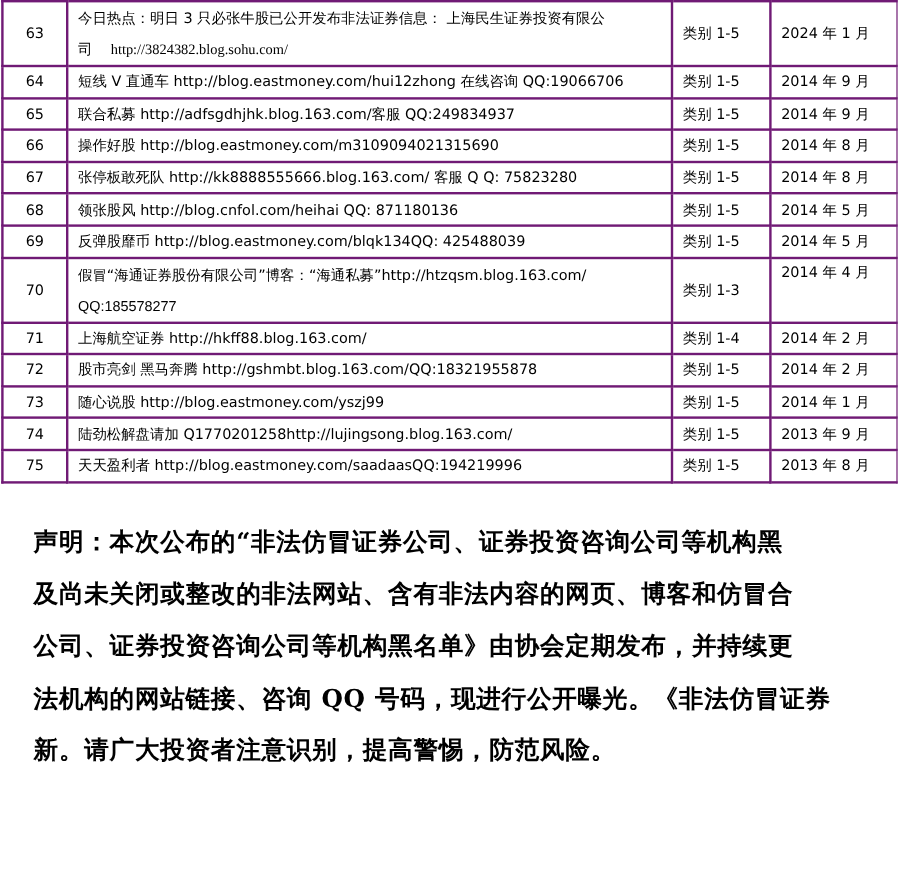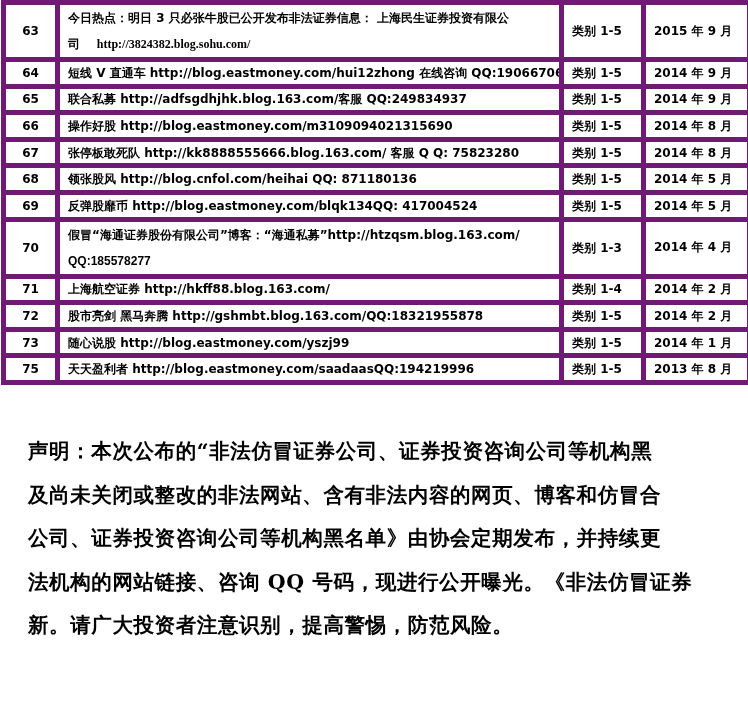--- a/index.html
+++ b/index.html
@@ -17,29 +17,28 @@
     }
     table.blacklist {
       position: absolute;
       left: 1px;
       top: 0;
       width: 746px;
       border-collapse: collapse;
       table-layout: fixed;
     }
     table.blacklist td {
-      border: 5px solid #701a75;
+      border: 2px solid #701a75;
       padding: 0 0 0 8px;
       font-size: 12px;
       line-height: 16px;
       vertical-align: middle;
       white-space: nowrap;
       overflow: hidden;
       box-sizing: border-box;
-      font-weight: bold;
     }
     table.blacklist td.col-no {
       width: 54px;
       text-align: center;
       padding-left: 0;
     }
     table.blacklist td.col-name {
       width: 504px;
     }
     table.blacklist td.col-cat {
@@ -51,21 +50,21 @@
     table.blacklist tr.single td { height: 26.6px; }
     table.blacklist tr.double td { height: 52px; }
     table.blacklist td.col-name.wrap {
       white-space: normal;
       line-height: 26px;
       vertical-align: top;
       padding-top: 0px;
     }
     table.blacklist td.col-date.top {
       vertical-align: top;
-      padding-top: 17px;
+      padding-top: 3px;
     }
     .serif-link {
       font-family: "Liberation Serif", serif;
       font-size: 12px;
     }
     .sans-qq {
       font-family: "Liberation Sans", sans-serif;
       font-size: 12px;
     }
     .declaration {
@@ -94,21 +93,21 @@
     <tr class="double">
       <td class="col-no">63</td>
       <td class="col-name wrap">
         <div>今日热点：明日 3 只必张牛股已公开发布非法证券信息： 上海民生证券投资有限公</div>
         <div>
           <span>司</span>&nbsp;&nbsp;&nbsp;
           <span class="serif-link">http://3824382.blog.sohu.com/</span>
         </div>
       </td>
       <td class="col-cat">类别 1-5</td>
-      <td class="col-date">2015 年 9 月</td>
+      <td class="col-date">2024 年 1 月</td>
     </tr>
 
     <tr class="single">
       <td class="col-no">64</td>
       <td class="col-name">短线 V 直通车 http://blog.eastmoney.com/hui12zhong 在线咨询 QQ:19066706</td>
       <td class="col-cat">类别 1-5</td>
       <td class="col-date">2014 年 9 月</td>
     </tr>
 
     <tr class="single">
@@ -134,21 +133,21 @@
 
     <tr class="single">
       <td class="col-no">68</td>
       <td class="col-name">领张股风 http://blog.cnfol.com/heihai QQ: 871180136</td>
       <td class="col-cat">类别 1-5</td>
       <td class="col-date">2014 年 5 月</td>
     </tr>
 
     <tr class="single">
       <td class="col-no">69</td>
-      <td class="col-name">反弹股靡币 http://blog.eastmoney.com/blqk134QQ: 417004524</td>
+      <td class="col-name">反弹股靡币 http://blog.eastmoney.com/blqk134QQ: 425488039</td>
       <td class="col-cat">类别 1-5</td>
       <td class="col-date">2014 年 5 月</td>
     </tr>
 
     <tr class="double">
       <td class="col-no">70</td>
       <td class="col-name wrap">
         <div>假冒“海通证券股份有限公司”博客：“海通私募”http://htzqsm.blog.163.com/</div>
         <div class="sans-qq">QQ:185578277</div>
       </td>
@@ -170,20 +169,26 @@
       <td class="col-date">2014 年 2 月</td>
     </tr>
 
     <tr class="single">
       <td class="col-no">73</td>
       <td class="col-name">随心说股 http://blog.eastmoney.com/yszj99</td>
       <td class="col-cat">类别 1-5</td>
       <td class="col-date">2014 年 1 月</td>
     </tr>
 
+    <tr class="single">
+      <td class="col-no">74</td>
+      <td class="col-name">陆劲松解盘请加 Q1770201258http://lujingsong.blog.163.com/</td>
+      <td class="col-cat">类别 1-5</td>
+      <td class="col-date">2013 年 9 月</td>
+    </tr>
 
     <tr class="single">
       <td class="col-no">75</td>
       <td class="col-name">天天盈利者 http://blog.eastmoney.com/saadaasQQ:194219996</td>
       <td class="col-cat">类别 1-5</td>
       <td class="col-date">2013 年 8 月</td>
     </tr>
 
   </tbody>
 </table>

